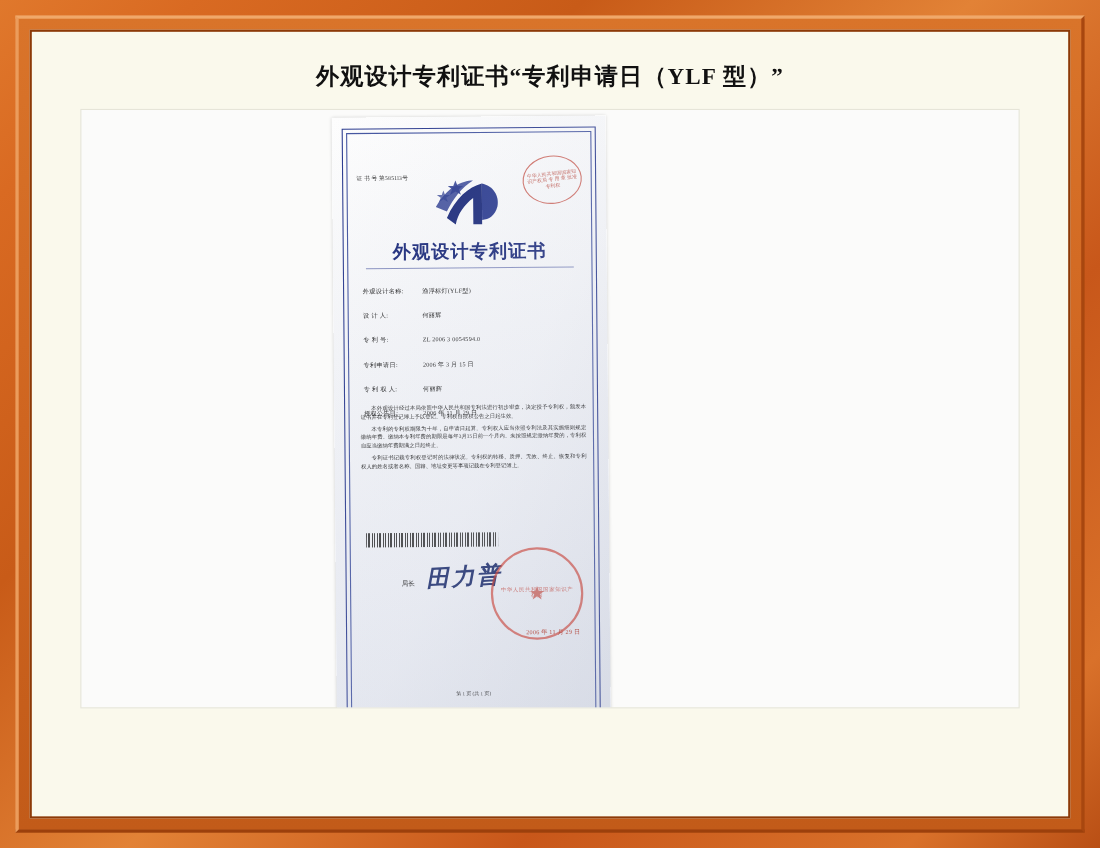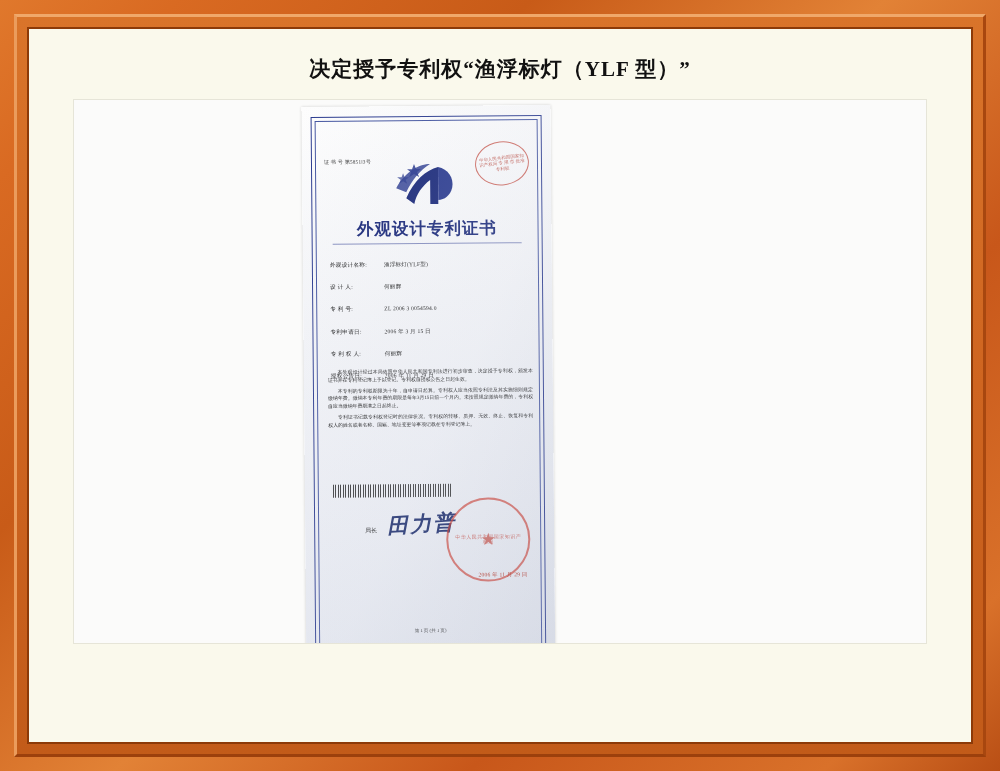--- a/index.html
+++ b/index.html
@@ -317,21 +317,21 @@
   }
 </style>
 </head>
 <body>
 
 <div class="frame-outer">
   <div class="frame-bevel-1">
     <div class="frame-inner-line">
       <div class="mat">
 
-        <div class="doc-title">决定授予专利权“渔浮标灯（YLF 型）”</div>
+        <div class="doc-title">外观设计专利证书“专利申请日（YLF 型）”</div>
 
         <div class="photo-area">
 
           <div class="certificate">
             <div class="cert-inner-border"></div>
 
             <div class="cert-serial">证 书 号 第5851l3号</div>
 
             <div class="seal-top">中华人民共和国国家知识产权局 专 用 章 批准专利权</div>
 

